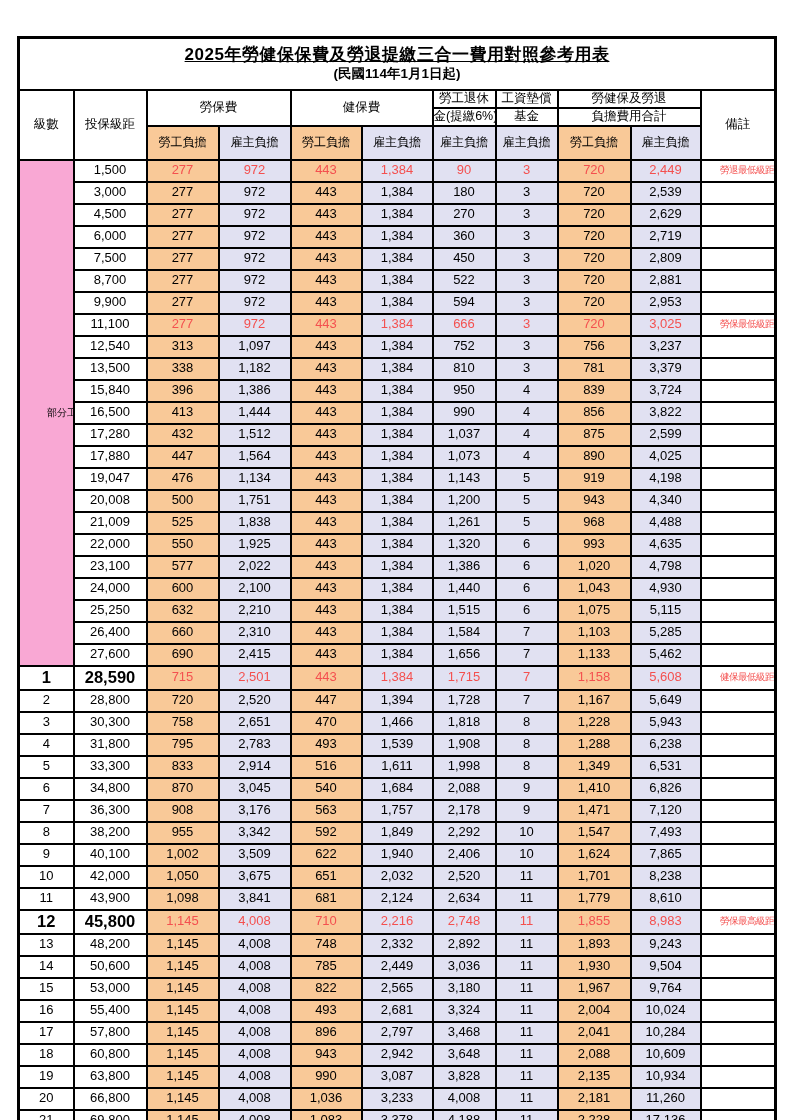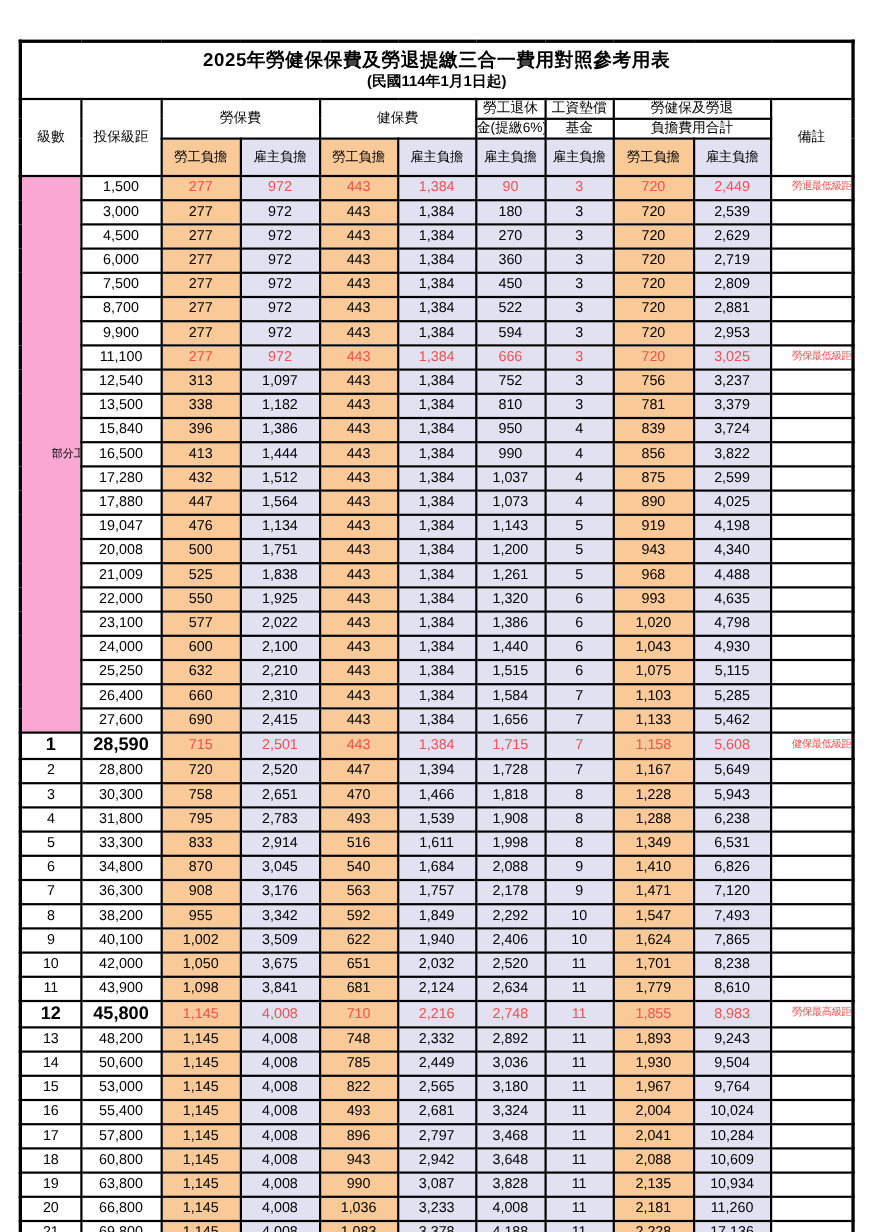--- a/index.html
+++ b/index.html
@@ -28,21 +28,21 @@
     vertical-align:middle;
     font-weight:normal;
     padding:0;
     height:22px;
     font-size:13px;
     line-height:1.1;
     overflow:hidden;
     white-space:nowrap;
   }
   .title-cell{height:52px;background:#fff;}
-  .title-line1{font-size:17px;font-weight:bold;letter-spacing:.5px;}
+  .title-line1{font-size:17px;font-weight:bold;letter-spacing:.5px;text-decoration:underline;}
   .title-line2{font-size:13.5px;font-weight:bold;margin-top:2px;}
   thead th{font-size:12.5px;background:#fff;}
   th.sub{height:34px;font-size:12px;}
   .h2row th{height:18px;}
   .bg-emp{background:var(--orange);}
   .bg-er{background:var(--lavender);}
   td.level, td.salary, td.note{background:#fff;}
   td.part-time{font-size:10px;background:#f9a8d4;padding-left:27px;}
   td.note{color:var(--red);font-size:9.5px;letter-spacing:-0.5px;text-align:right;}
   tr.red td.num, tr.red td.note{color:var(--red);}

